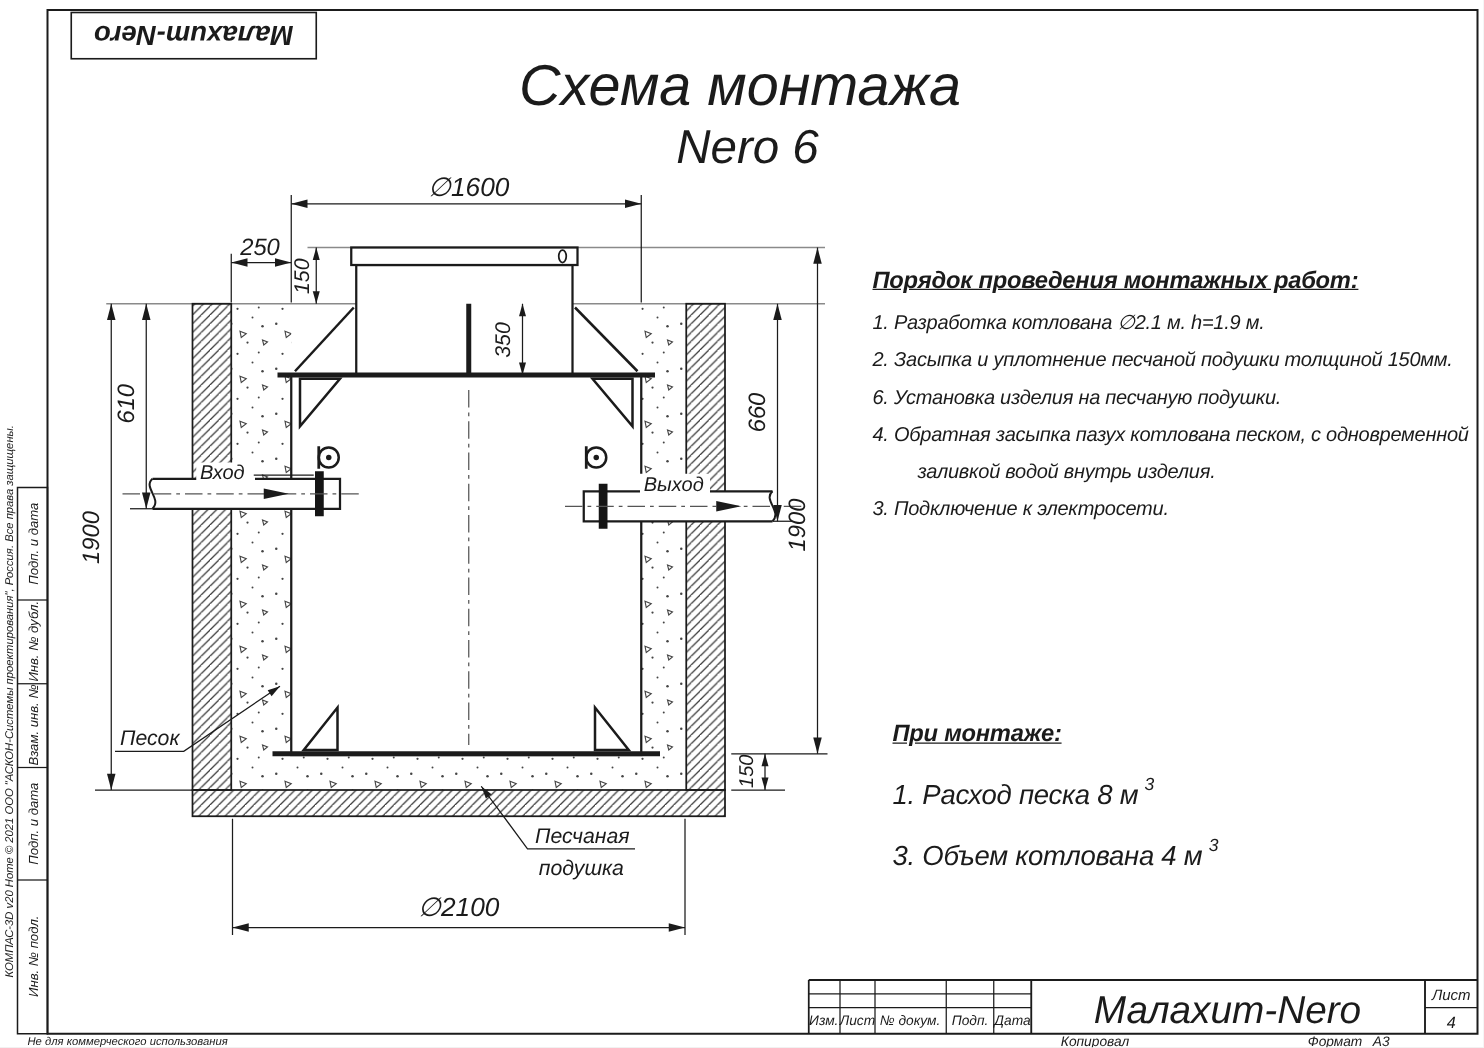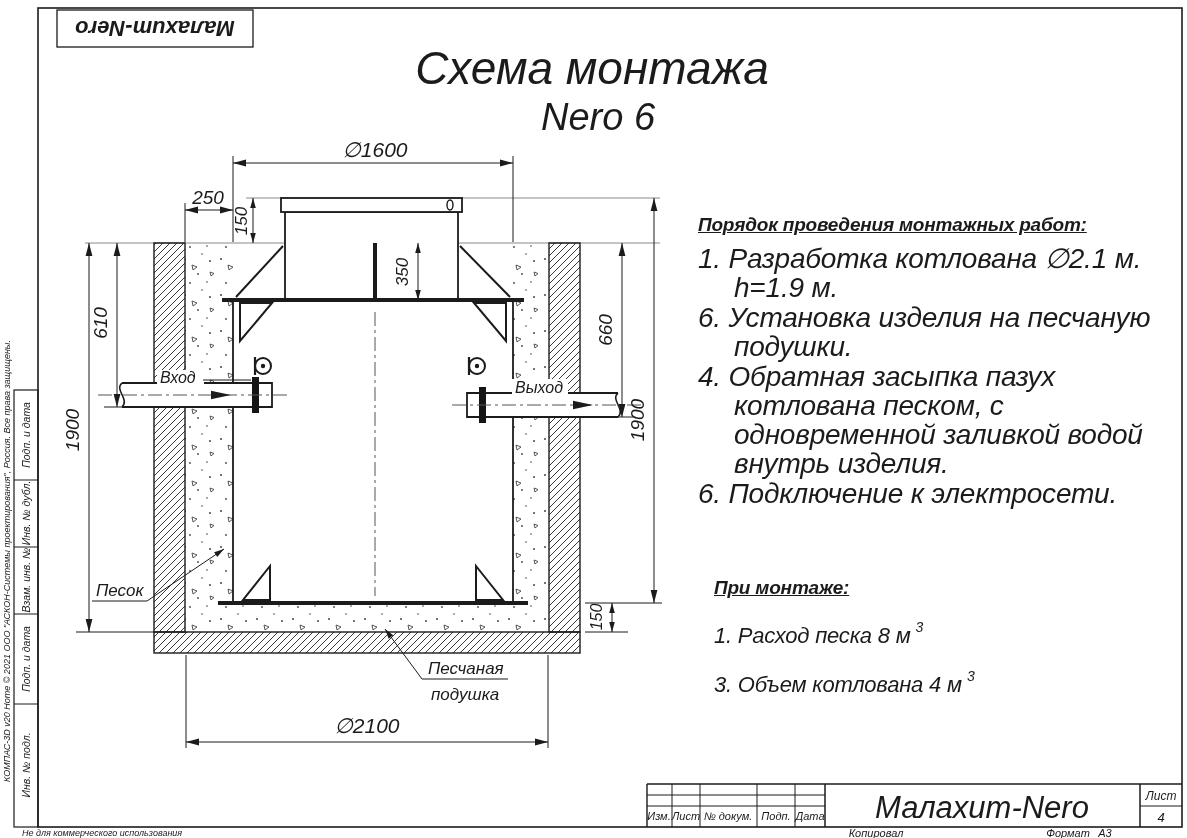--- a/index.html
+++ b/index.html
@@ -11,21 +11,21 @@
   svg text{font-family:"Liberation Sans", sans-serif;font-style:italic;fill:#1b1b1b;}
   
   #instructions{
     position:absolute;left:698px;top:214px;width:482px;
     font-style:italic;letter-spacing:-0.2px;
   }
   .ins-head{
     font-size:19px;font-weight:700;text-decoration:underline;margin:0 0 8px 0;
   }
   .ins-item{
-    font-size:28px;line-height:29px;margin:1px 0 1px 0;
+    font-size:16px;line-height:29px;margin:1px 0 1px 0;
     padding-left:36px;text-indent:-36px;
   }
   #montage{
     position:absolute;left:698px;top:577px;width:482px;
     font-style:italic;letter-spacing:-0.2px;margin-left:16px;
   }
   .mon-item{font-size:22px;line-height:24px;margin:19px 0 0 0;}
   .mon-item sup{font-size:14px;margin-left:5px;position:relative;top:-3px;}
 </style>
 </head>
@@ -218,23 +218,24 @@
     <text x="1161" y="822" font-size="13">4</text>
     <text x="876" y="837" font-size="11">Копировал</text>
     <text x="1068" y="837" font-size="11">Формат</text>
     <text x="1105" y="837" font-size="11">А3</text>
   </g>
 </svg>
 
 <div id="instructions">
   <div class="ins-head">Порядок проведения монтажных работ:</div>
   <div class="ins-item">1. Разработка котлована ∅2.1 м. h=1.9 м.</div>
+  <div class="ins-item">2. Засыпка и уплотнение песчаной подушки толщиной 150мм.</div>
   <div class="ins-item">6. Установка изделия на песчаную подушки.</div>
   <div class="ins-item">4. Обратная засыпка пазух котлована песком, с одновременной заливкой водой внутрь изделия.</div>
-  <div class="ins-item">6. Подключение к электросети.</div>
+  <div class="ins-item">3. Подключение к электросети.</div>
 </div>
 
 <div id="montage">
   <div class="ins-head">При монтаже:</div>
   <div class="mon-item">
     <span>1. Расход песка 8 м</span><sup>3</sup>
   </div>
   <div class="mon-item">
     <span>3. Объем котлована 4 м</span><sup>3</sup>
   </div>

